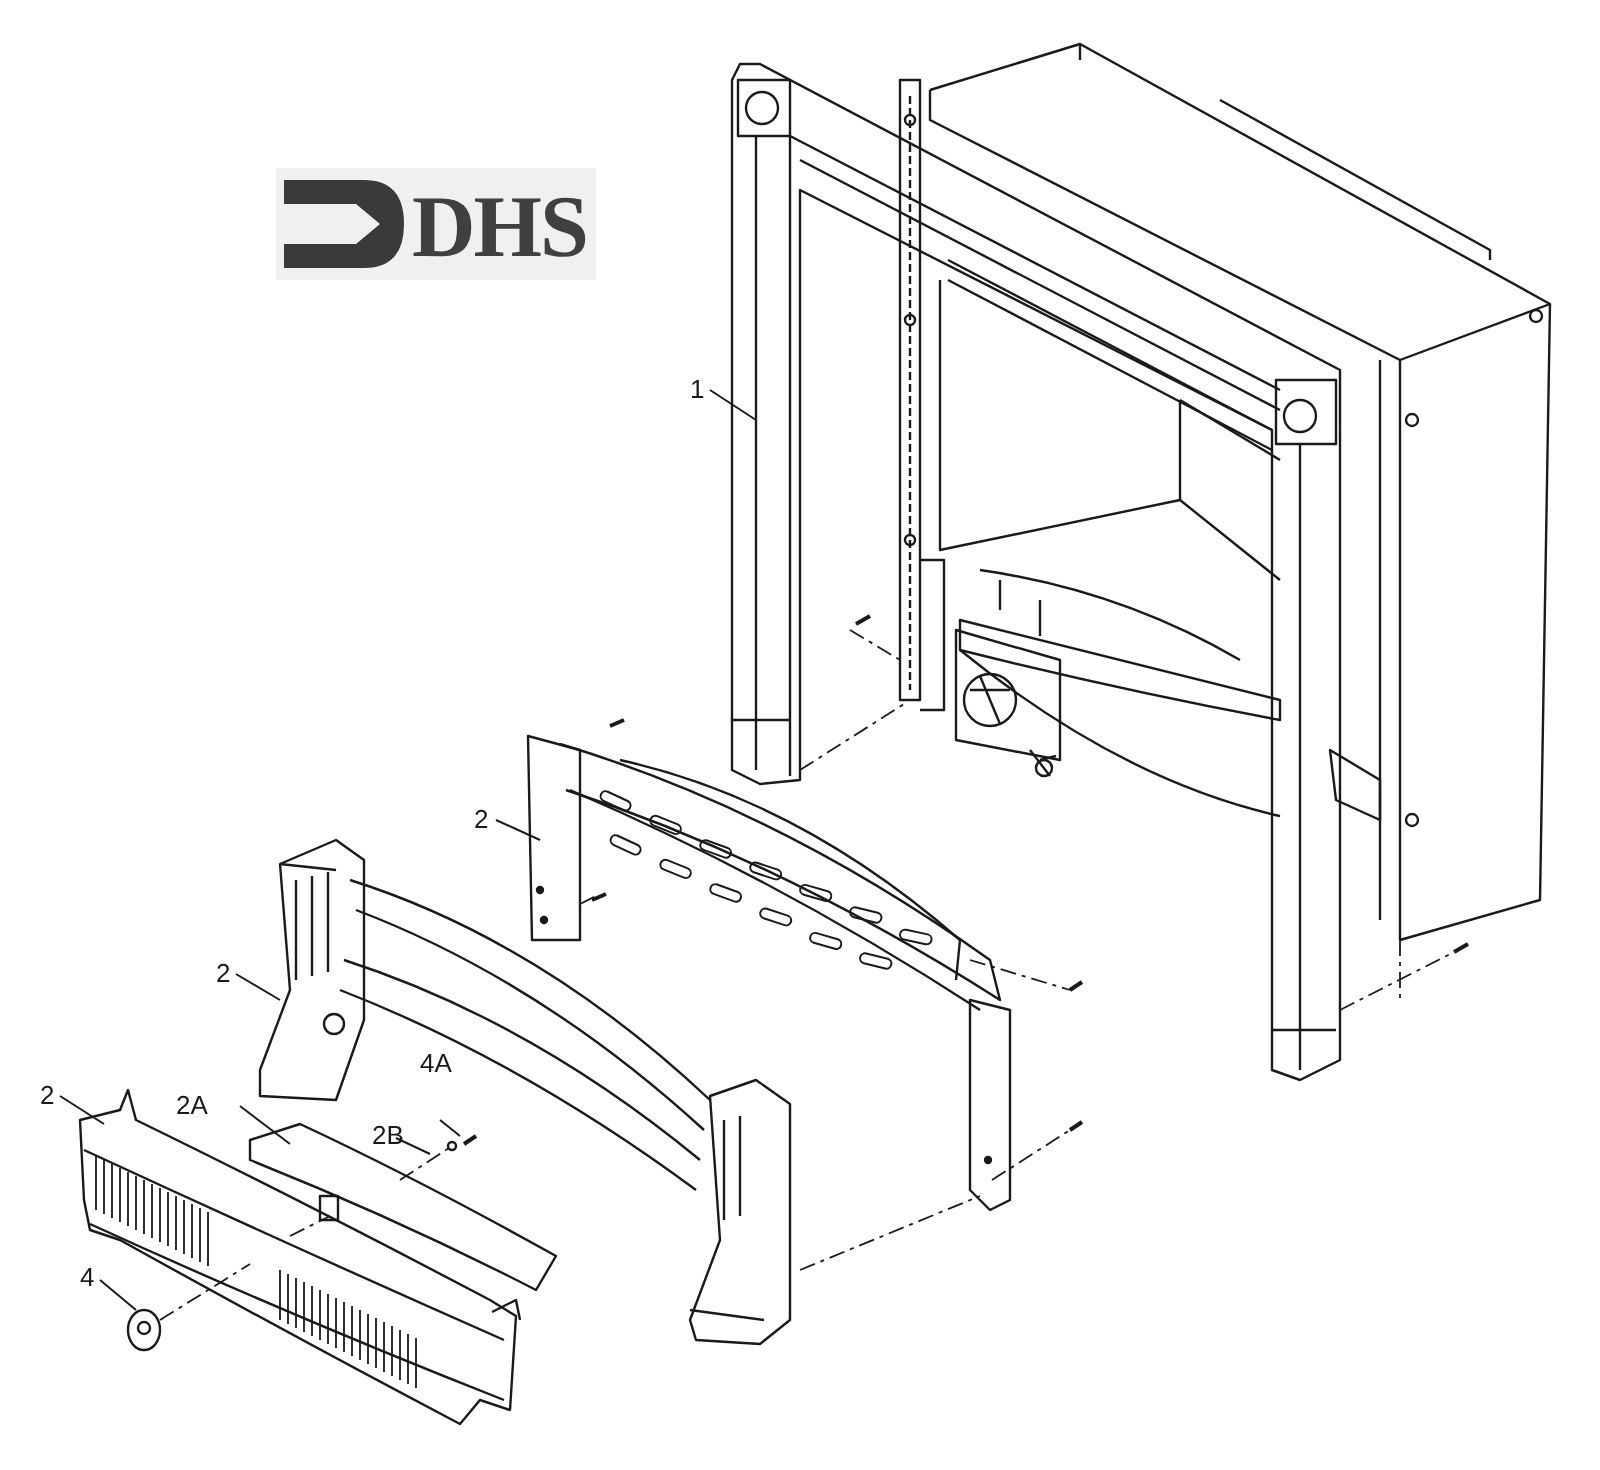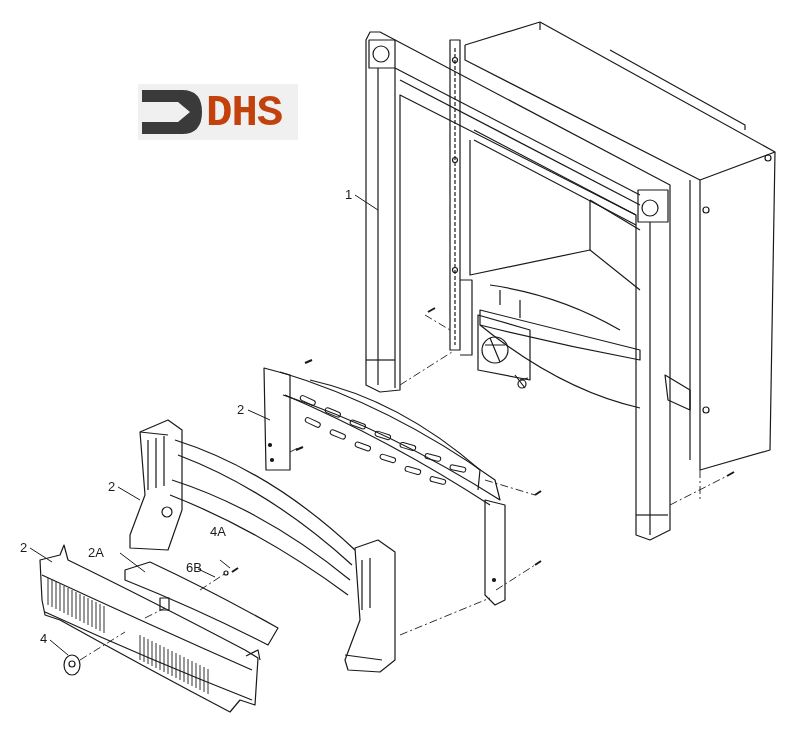--- a/index.html
+++ b/index.html
@@ -14,24 +14,24 @@
     line-height: 1;
   }
   .logo {
     position: absolute;
     left: 138px; top: 84px; width: 160px; height: 56px;
     background: #f0f0f0;
   }
   .logo-text {
     position: absolute;
     left: 68px; top: 4px;
-    font-family: Liberation Mono, monospace;
+    font-family: Liberation Serif, serif;
     font-weight: bold;
     font-size: 44px;
-    color: #c2410c;
+    color: #404040;
     letter-spacing: -1px;
   }
 </style>
 </head>
 <body>
 
 <div class="canvas">
 
   <div class="logo">
     <svg width="70" height="56">
@@ -195,16 +195,16 @@
       <path d="M220 560 L230 568"></path>
       <path d="M50 640 L68 655"></path>
     </g>
   </svg>
 
   <span class="lbl" style="left:345px;top:188px">1</span>
   <span class="lbl" style="left:237px;top:403px">2</span>
   <span class="lbl" style="left:108px;top:480px">2</span>
   <span class="lbl" style="left:20px;top:541px">2</span>
   <span class="lbl" style="left:88px;top:546px">2A</span>
-  <span class="lbl" style="left:186px;top:561px">6B</span>
+  <span class="lbl" style="left:186px;top:561px">2B</span>
   <span class="lbl" style="left:210px;top:525px">4A</span>
   <span class="lbl" style="left:40px;top:632px">4</span>
 </div>
 
 </body></html>

